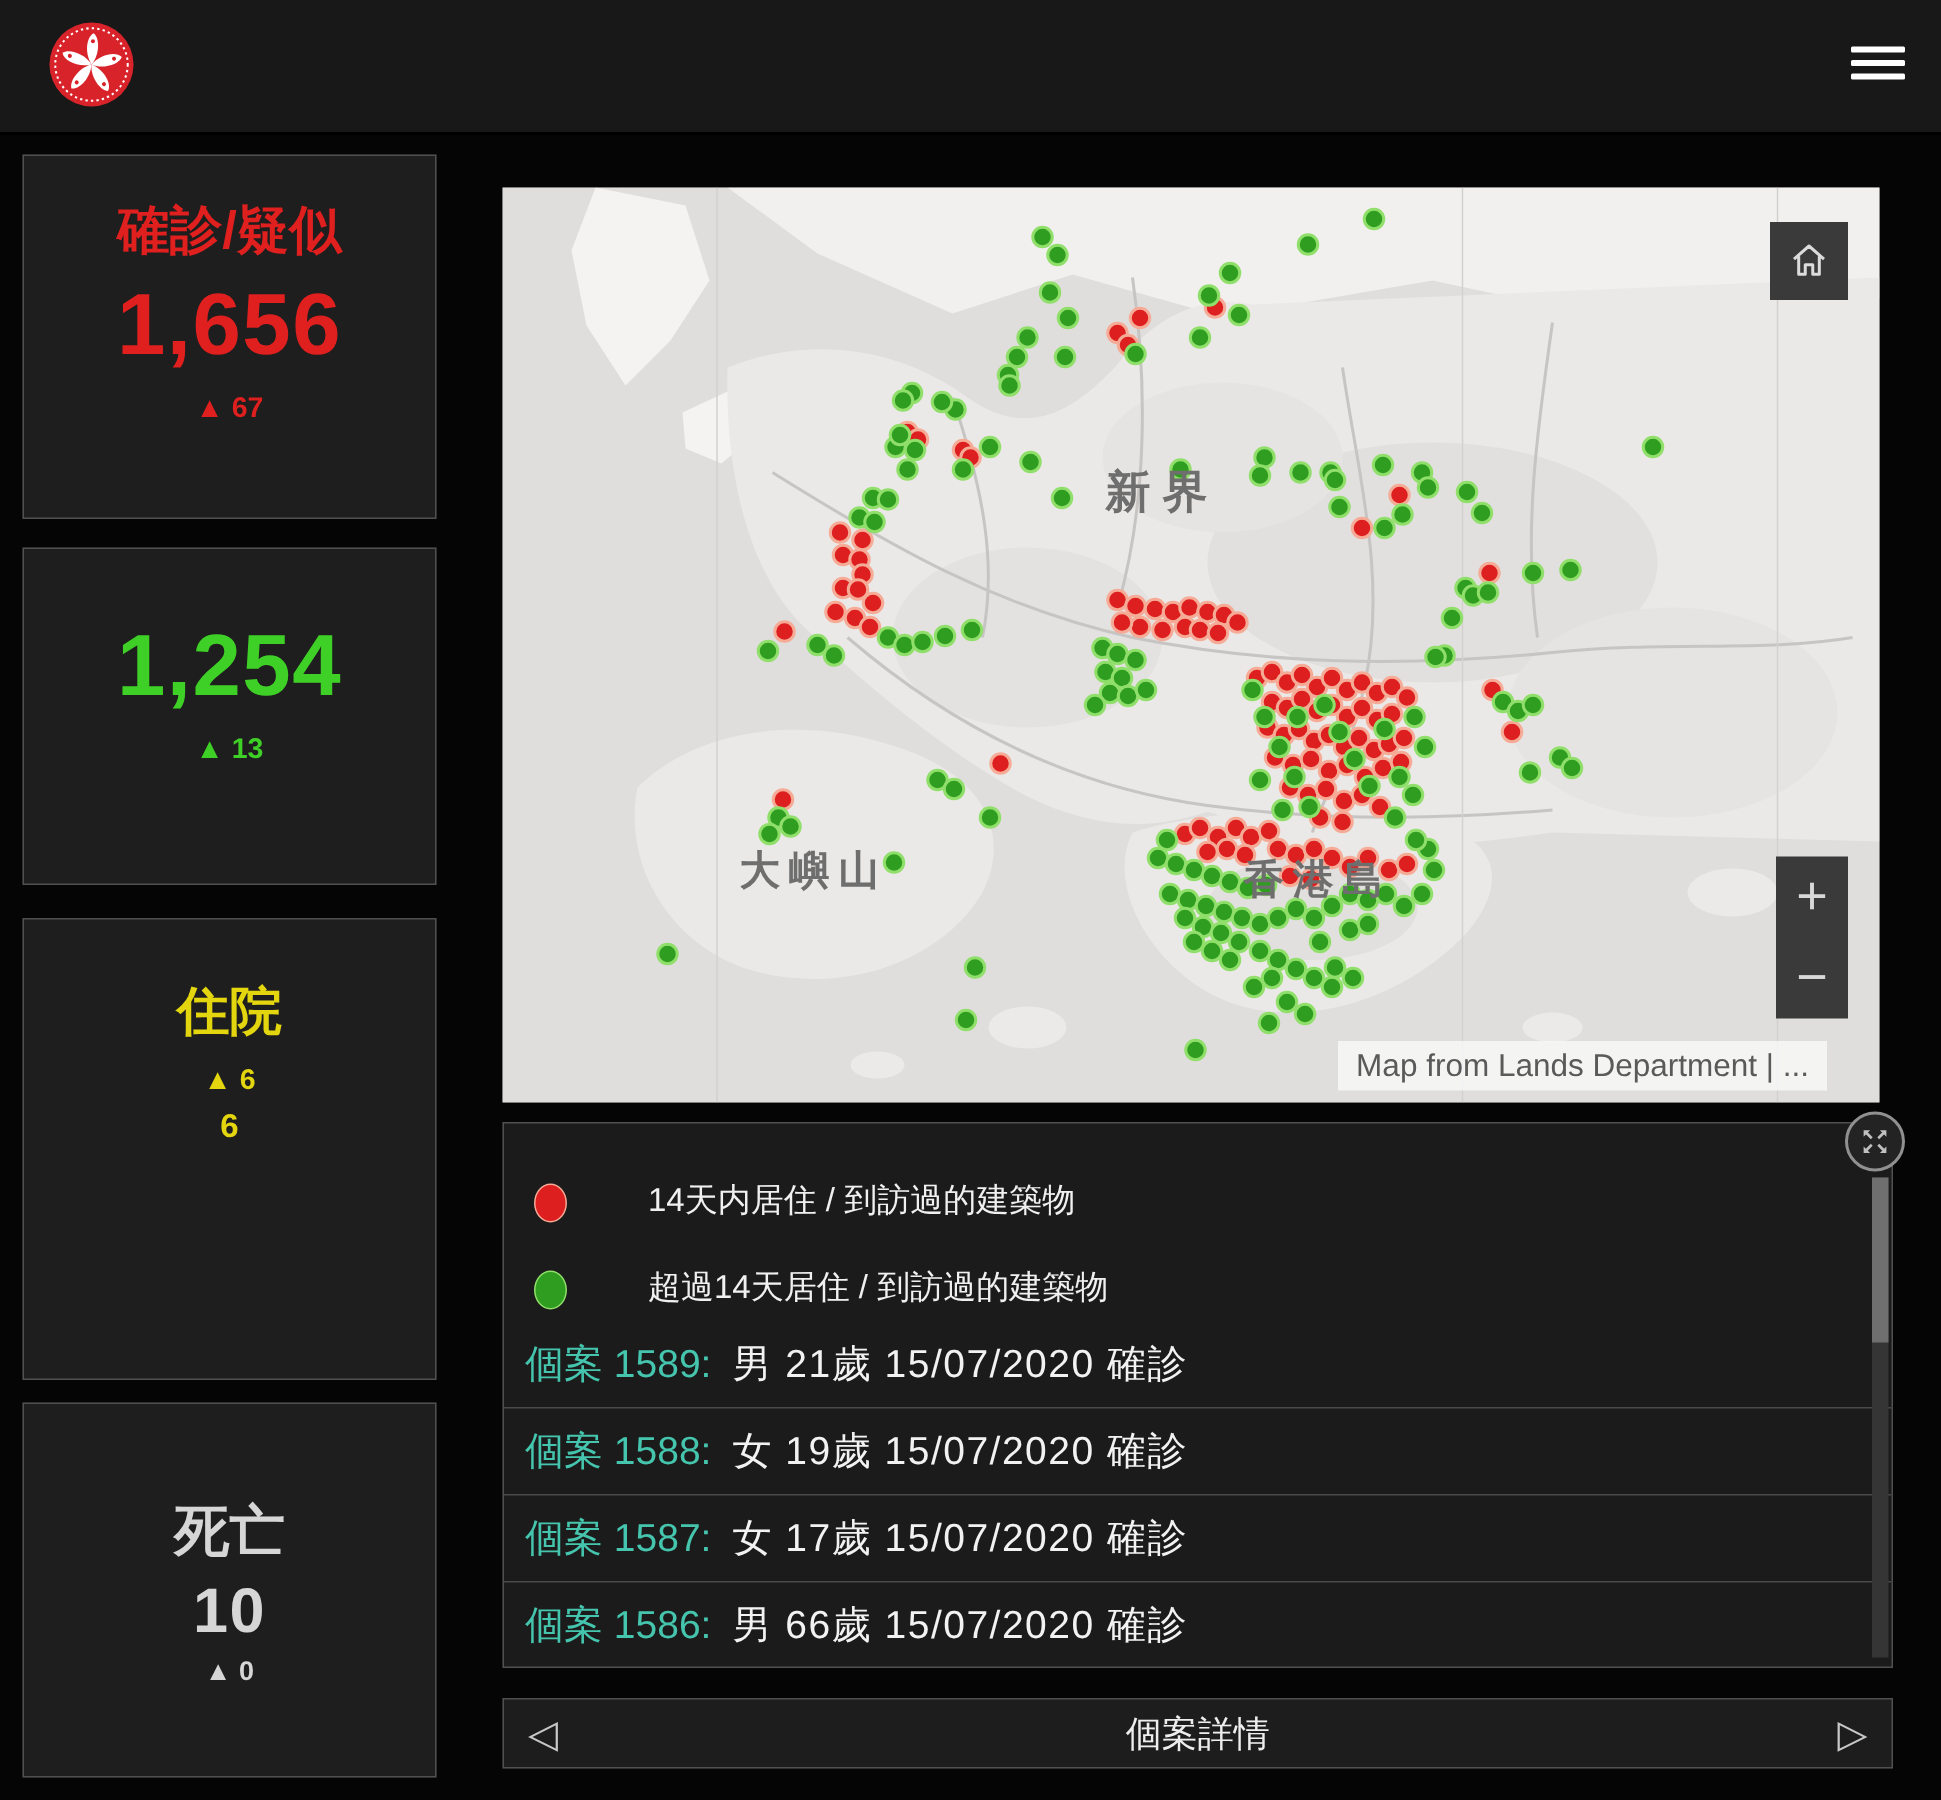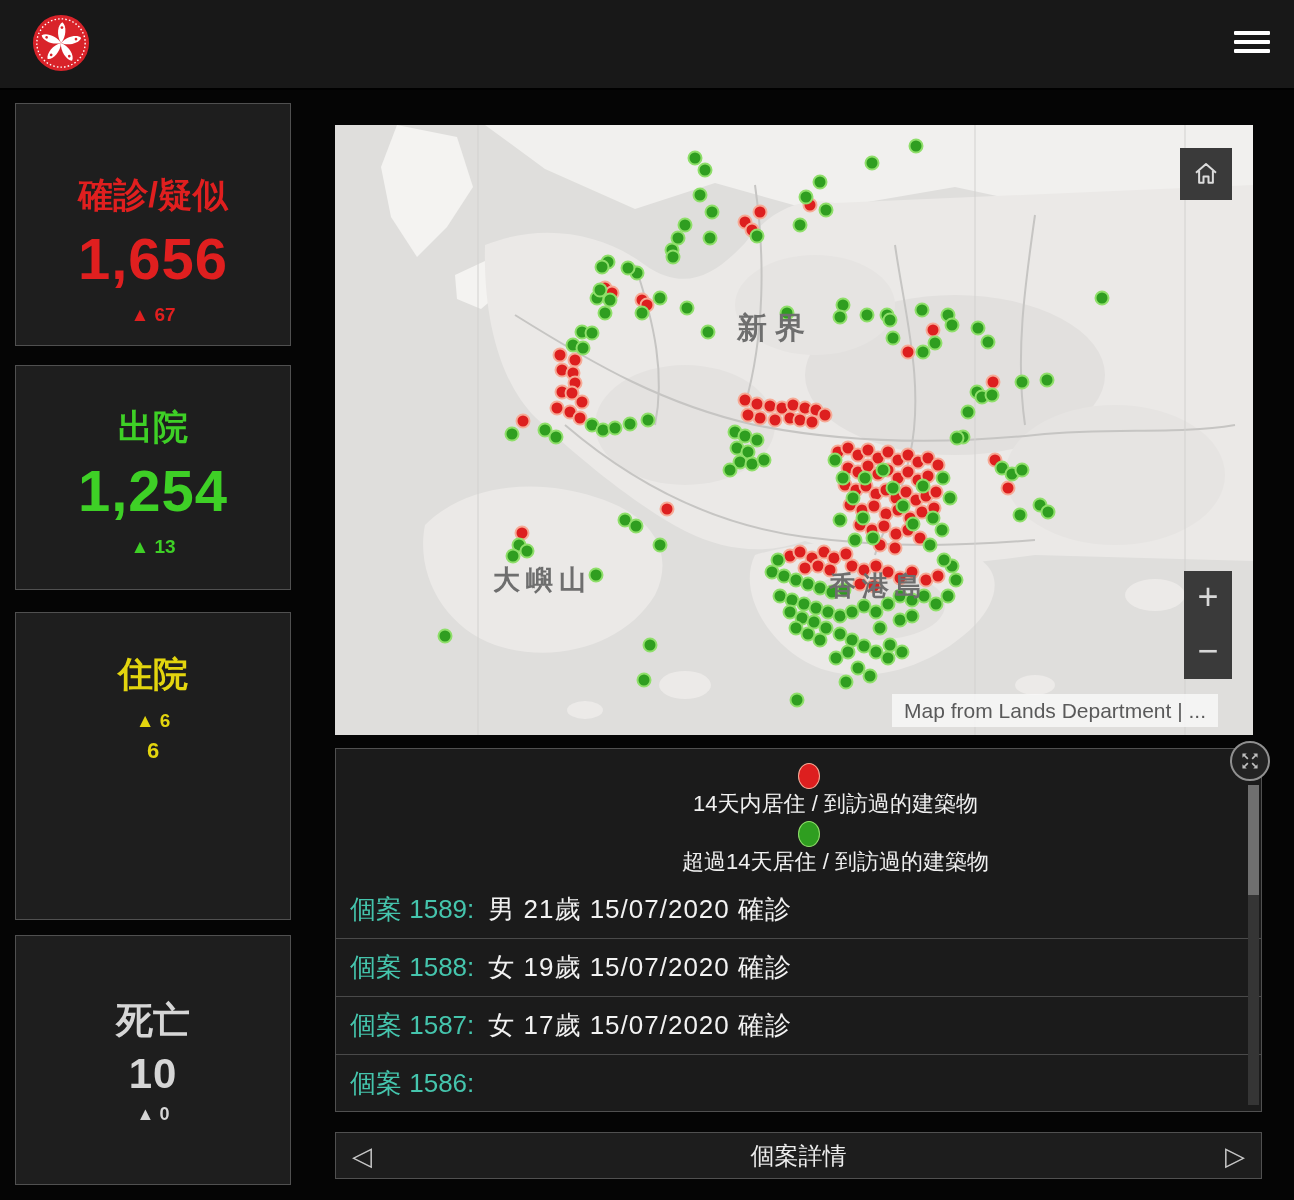--- a/index.html
+++ b/index.html
@@ -15,21 +15,21 @@
     font-size:35px;font-weight:700;color:#fdfdfd;letter-spacing:1px;white-space:nowrap;}
   .hamburger{position:absolute;right:24px;top:26px;width:36px;height:34px;cursor:pointer;}
   .hamburger .bar{height:4px;background:#fff;margin:5px 0;border-radius:1px;}
   
   .card{position:absolute;left:15px;width:276px;background:#1e1e1e;border:1px solid #505050;
     box-sizing:border-box;text-align:center;}
   .card .lbl{font-size:35px;font-weight:700;}
   .card .num{font-size:58px;font-weight:700;margin-top:6px;letter-spacing:1px;}
   .card .delta{font-size:19px;font-weight:700;margin-top:12px;}
   .c-red{color:#e01f1f;} .c-green{color:#3ed026;} .c-yellow{color:#e3d50e;margin-top:10px;} .c-grey{color:#d6d6d6;}
-  #card-confirmed{top:103px;height:243px;padding-top:68px;}
+  #card-confirmed{top:103px;height:243px;padding-top:26px;}
   #card-discharged{top:365px;height:225px;padding-top:38px;}
   #card-hospital{top:612px;height:308px;padding-top:28px;}
   #card-hospital .num{font-size:68px;}
   #card-hospital .sub-lbl{font-size:27px;font-weight:700;margin-top:30px;}
   #card-hospital .sub-num{font-size:22px;font-weight:700;margin-top:6px;}
   #card-death{top:935px;height:250px;display:flex;flex-direction:column;justify-content:center;}
   #card-death .lbl{font-size:37px;}
   #card-death .num{font-size:42px;margin-top:4px;}
   #card-death .delta{font-size:18px;margin-top:6px;}
   
@@ -45,21 +45,21 @@
   .home-btn{position:absolute;left:845px;top:23px;width:52px;height:52px;background:#3a3a3a;
     display:flex;align-items:center;justify-content:center;cursor:pointer;}
   .zoom-ctl{position:absolute;left:849px;top:446px;width:48px;height:108px;background:#3a3a3a;
     display:flex;flex-direction:column;cursor:pointer;}
   .zoom-btn{flex:1;color:#d8d8d8;font-size:36px;line-height:52px;text-align:center;font-weight:400;}
   .attribution{position:absolute;right:35px;bottom:8px;height:33px;line-height:33px;
     background:rgba(250,250,250,0.78);color:#5a5a5a;font-size:21px;padding:0 12px;white-space:nowrap;}
   
   #cases{position:absolute;left:335px;top:748px;width:927px;height:364px;background:#1b1b1b;
     border:1px solid #505050;box-sizing:border-box;overflow:hidden;}
-  .legend-row{display:flex;align-items:center;height:52px;padding-left:20px;margin-top:6px;flex-direction:column;}
+  .legend-row{display:flex;align-items:flex-end;height:52px;padding-left:20px;margin-top:6px;}
   .legend-row:first-child{margin-top:14px;}
   .legend-dot{width:20px;height:24px;border-radius:50%;flex:0 0 auto;}
   .legend-dot.r{background:#dd1f1f;border:1px solid #f6ab97;}
   .legend-dot.g{background:#2f9e20;border:1px solid #8fdf6a;}
   .legend-text{margin-left:54px;color:#f0f0f0;font-size:22px;}
   #case-list{margin-top:8px;}
   .case-row{height:57px;border-top:1px solid #4a4a4a;display:flex;align-items:center;
     padding-left:14px;font-size:26px;cursor:pointer;}
   .case-row:first-child{border-top:none;}
   .case-id{color:#45c5ad;margin-right:14px;white-space:nowrap;}
@@ -102,21 +102,20 @@
       <div class="bar"></div>
   </div>
 </div>
 
 <div class="card" id="card-confirmed">
   <div class="lbl c-red">確診/疑似</div>
   <div class="num c-red">1,656</div>
   <div class="delta c-red">▲ 67</div>
 </div>
 <div class="card" id="card-discharged">
-  <div class="lbl c-green">出院</div>
   <div class="num c-green">1,254</div>
   <div class="delta c-green">▲ 13</div>
 </div>
 <div class="card" id="card-hospital">
   <div class="lbl c-yellow">住院</div>
   <div class="delta c-yellow">▲ 6</div>
   <div class="sub-num c-yellow">6</div>
 </div>
 <div class="card" id="card-death">
   <div class="lbl c-grey">死亡</div>
@@ -465,20 +464,21 @@
       <div class="case-row">
         <span class="case-id">個案 1588:</span>
         <span class="case-detail">女  19歲  15/07/2020 確診</span>
       </div>
       <div class="case-row">
         <span class="case-id">個案 1587:</span>
         <span class="case-detail">女  17歲  15/07/2020 確診</span>
       </div>
       <div class="case-row">
         <span class="case-id">個案 1586:</span>
+        <span class="case-detail">男  66歲  15/07/2020 確診</span>
       </div>
     </div>
   <div class="scroll-track">
     <div class="scroll-thumb"></div>
   </div>
 </div>
 
 <div class="expand-btn">
   <svg width="26" height="26" viewBox="0 0 24 24">
     <g stroke="#c0c0c0" stroke-width="1.6" fill="#c0c0c0">

